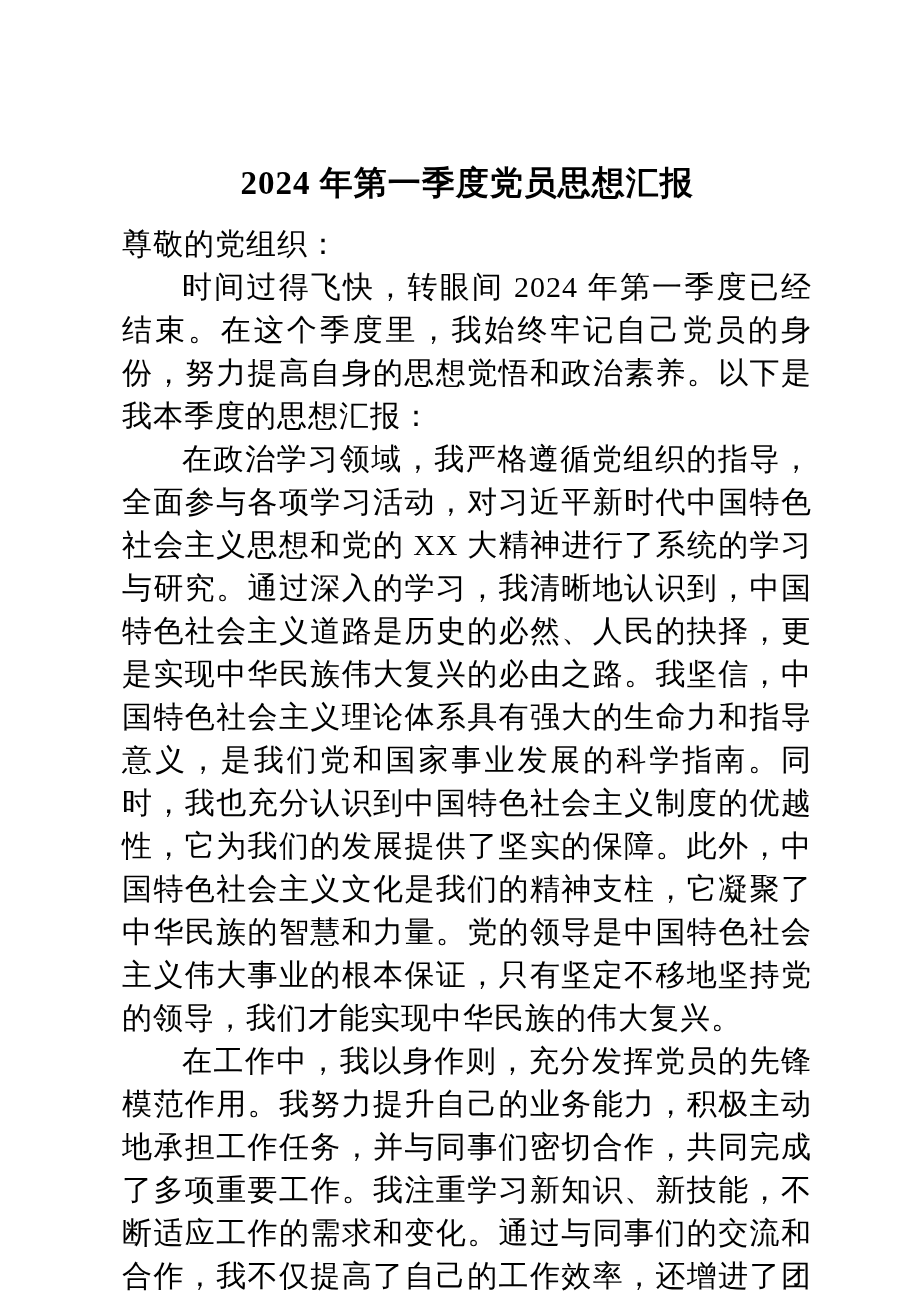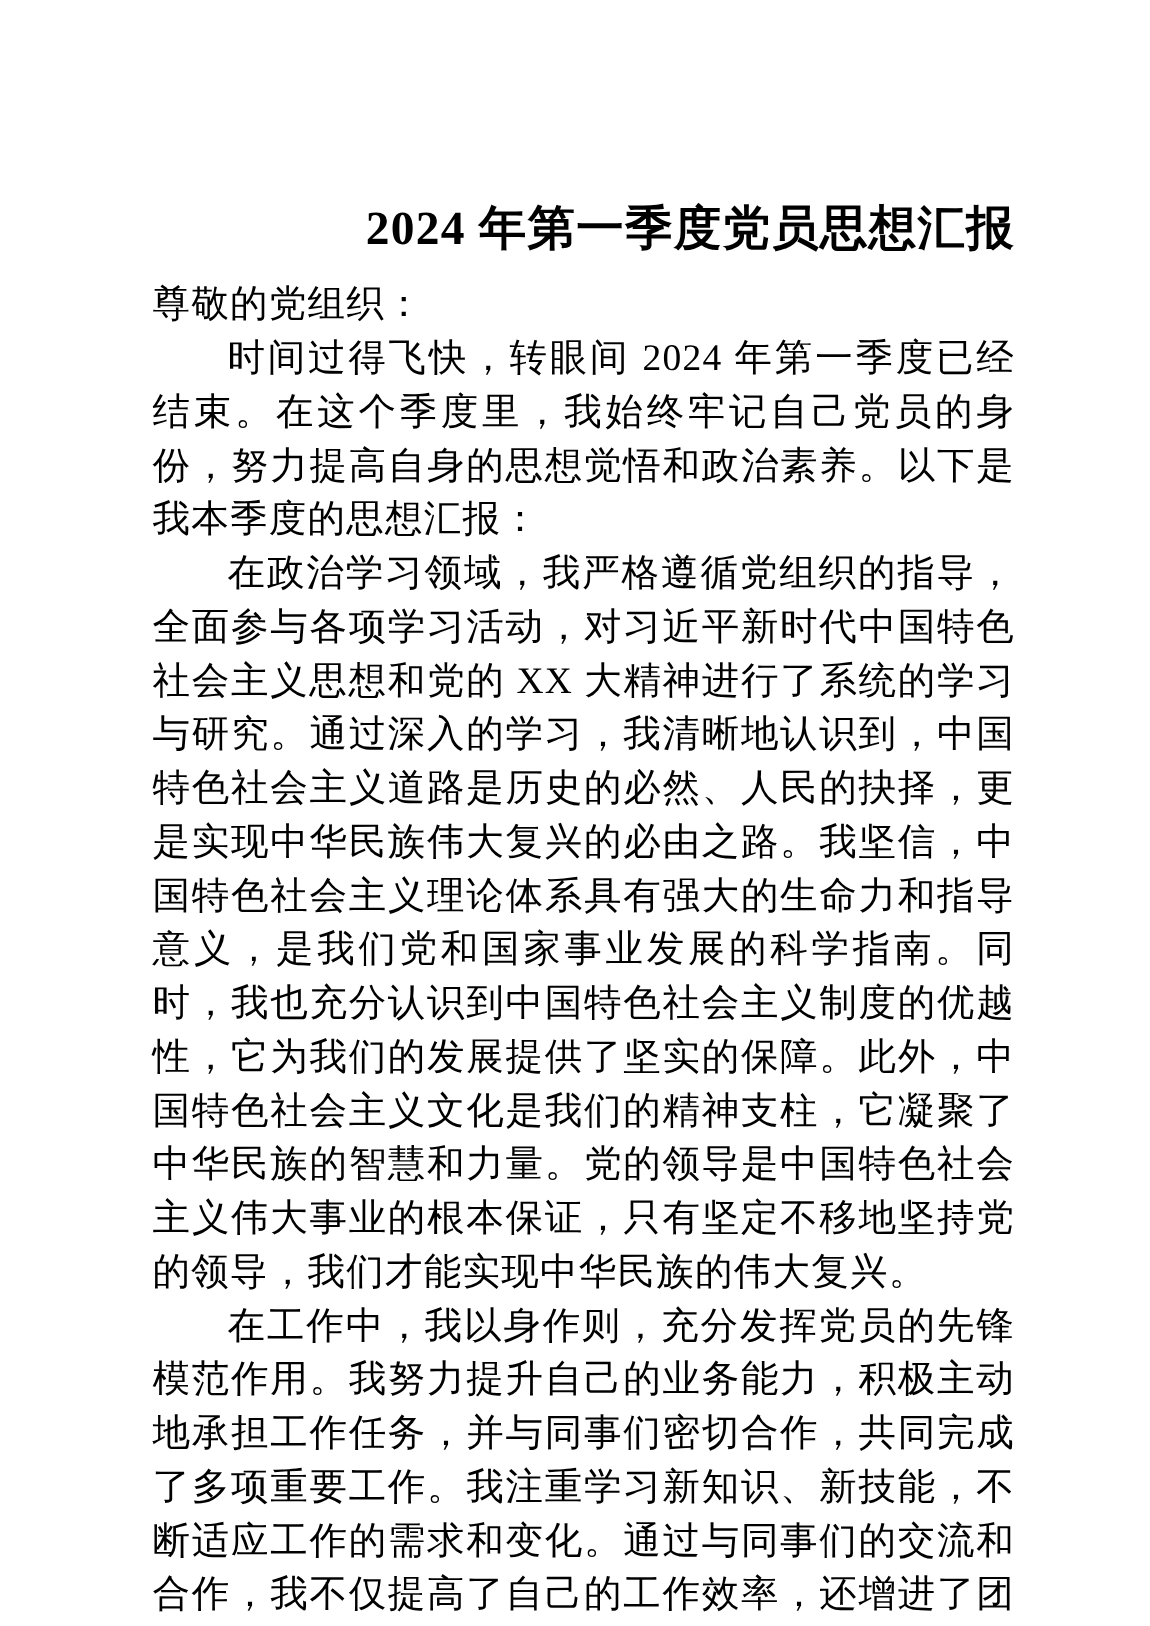--- a/index.html
+++ b/index.html
@@ -13,24 +13,24 @@
     height: 1301px;
     background: #ffffff;
     box-sizing: border-box;
     padding: 158px 108px 0 122px;
     color: #000000;
     font-family: "Liberation Serif", serif;
     overflow: hidden;
   }
   .doc-title {
     margin: 0 0 14px 0;
-    font-size: 38px;
+    font-size: 33px;
     line-height: 50px;
     font-weight: bold;
-    text-align: right;
+    text-align: center;
     letter-spacing: 1px;
     font-family: "Liberation Serif", serif;
   }
   .doc-body p {
     margin: 0;
     font-size: 30px;
     line-height: 43px;
     letter-spacing: 1px;
     text-align: justify;
     text-justify: inter-ideograph;

